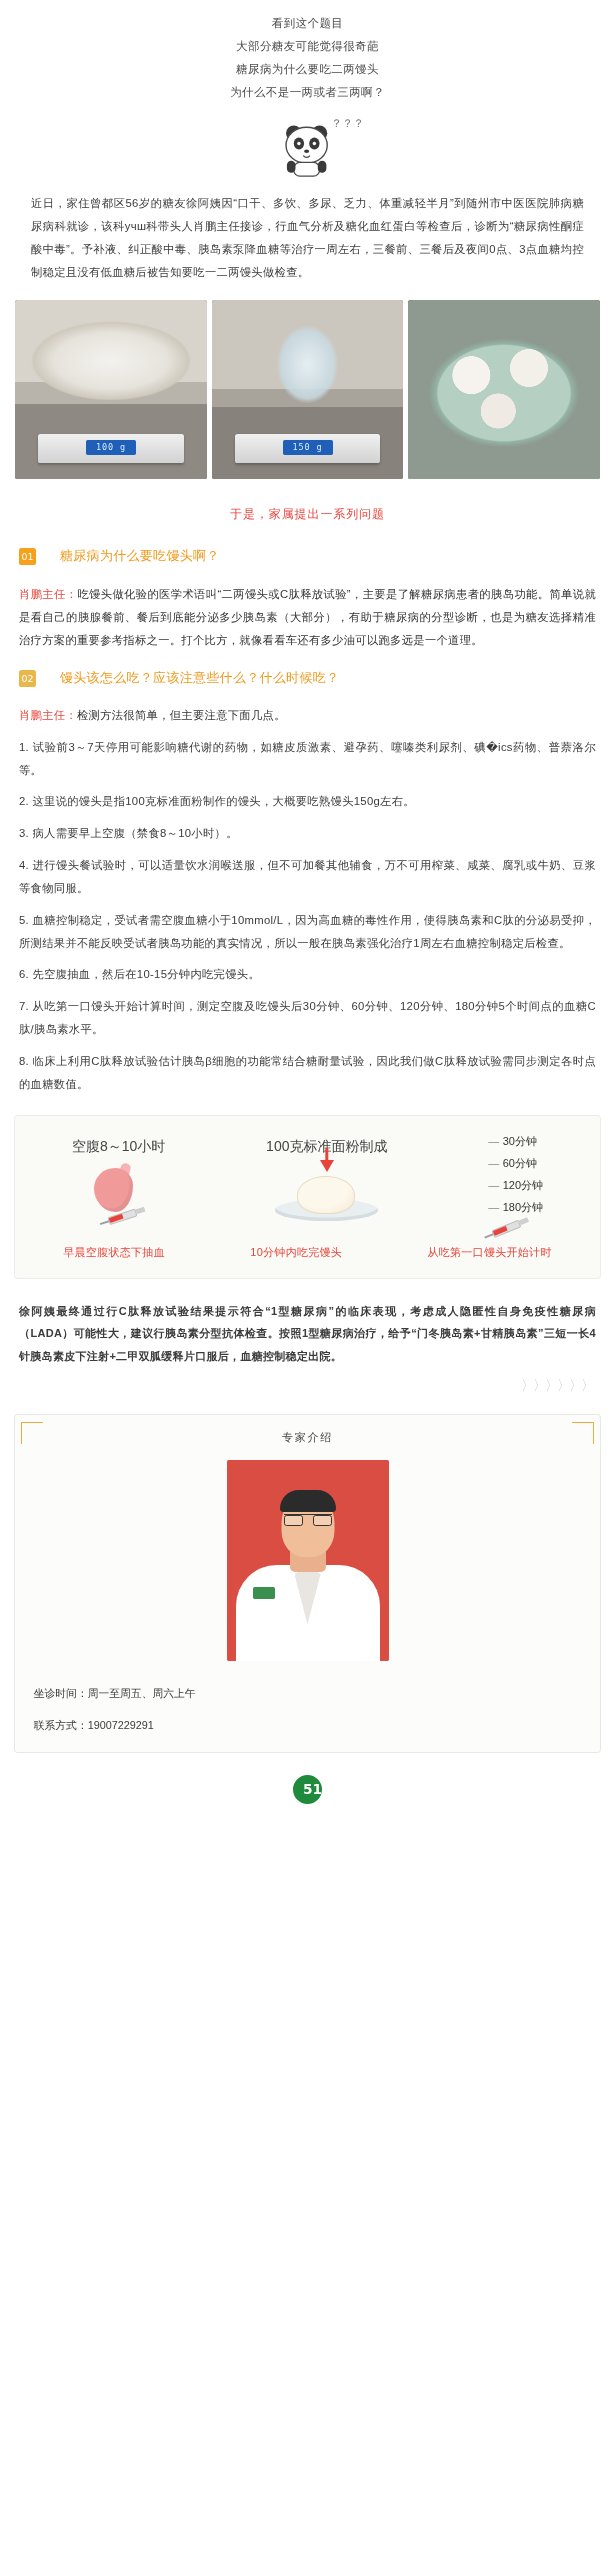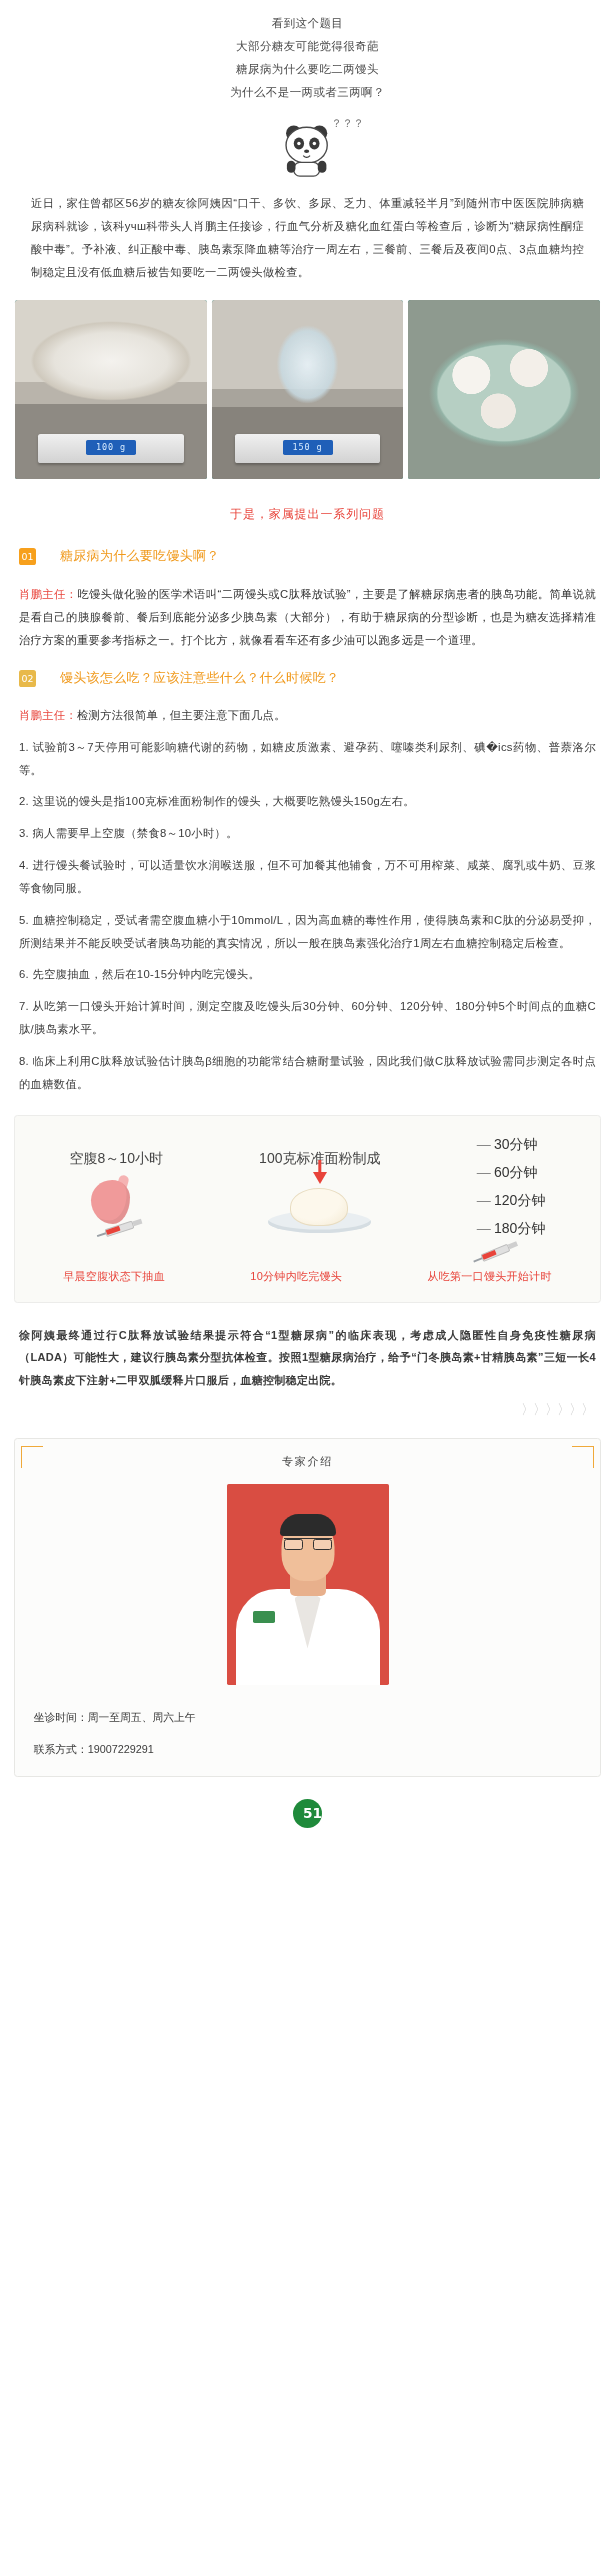--- a/index.html
+++ b/index.html
@@ -238,21 +238,21 @@
     position: absolute; left: 50%; transform: translateX(-50%);
     top: -3.4px; width: 0; height: 0;
     border-left: 7.7px solid transparent;
     border-right: 7.7px solid transparent;
     border-top: 12px solid #e8433a;
   }
   .arrow-stem {
     position: absolute; left: 50%; transform: translateX(-50%);
     top: -15.4px; width: 3.4px; height: 13.7px; background: #e8433a;
   }
-  .times-col { text-align: left; font-size: 14px; color: #333; line-height: 2.0; }
+  .times-col { text-align: left; font-size: 11px; color: #333; line-height: 2.0; }
   .times-col .t { white-space: nowrap; }
   .times-col .dash { color: #888; margin-right: 3.4px; }
 
   .info-bottom {
     display: flex;
     justify-content: space-around;
     align-items: flex-start;
     margin-top: 12px;
     gap: 5.1px;
   }

